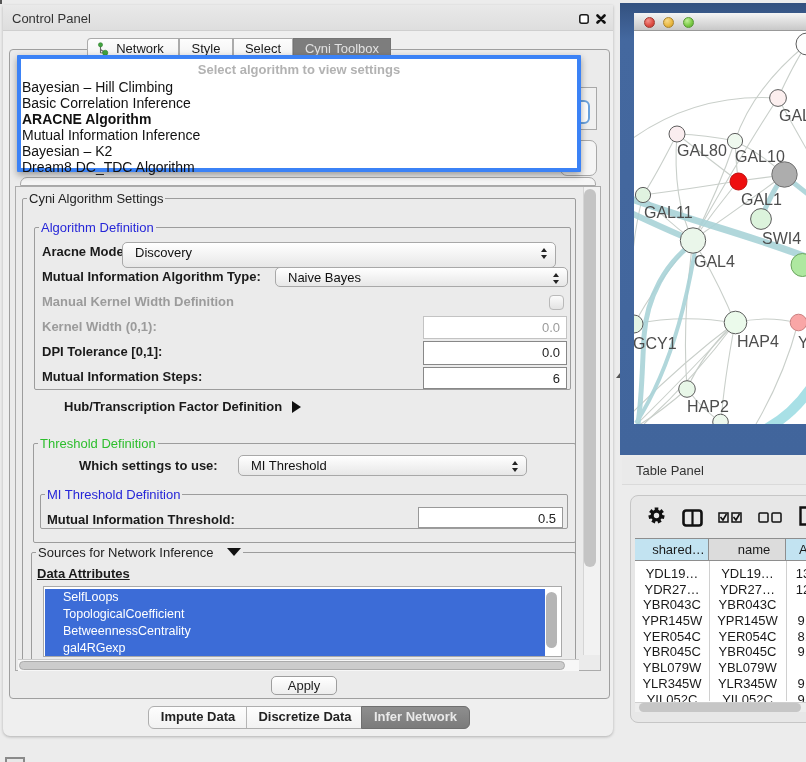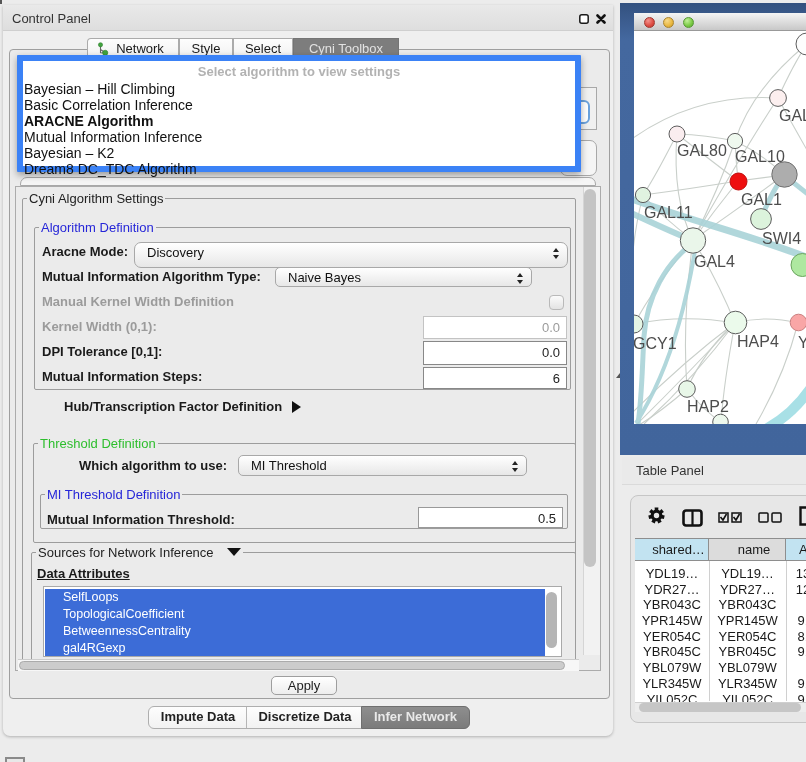--- a/index.html
+++ b/index.html
@@ -20,21 +20,21 @@
 legend { font-size:13px; padding:0 2px; margin-left:4px; }
 .lbl { position:absolute; font-weight:bold; font-size:13px; color:#1a1a1a; }
 .lblgray { color:#9b9b9b; }
 .combo { position:absolute; border:1px solid #a8a8a8; border-radius:5px; background:linear-gradient(#ffffff,#e7e7e7); font-size:13px; color:#111; }
 .combo span.t { position:absolute; left:12px; top:2px; }
 .stepper { position:absolute; right:7px; top:5px; width:7px; height:11px; }
 .stepper:before { content:""; position:absolute; left:0; top:0; border-left:3.5px solid transparent; border-right:3.5px solid transparent; border-bottom:4px solid #222; }
 .stepper:after { content:""; position:absolute; left:0; bottom:0; border-left:3.5px solid transparent; border-right:3.5px solid transparent; border-top:4px solid #222; }
 .tfield { position:absolute; background:#fff; font-size:13px; text-align:right; padding:3px 6px 0 0; }
 
-#popup { left:17px; top:55px; width:564px; height:117px; background:#fff; border:6px solid #3b82f6; box-shadow:0 3px 7px rgba(0,0,0,0.35); border-radius:1px; z-index:30; }
+#popup { left:17px; top:55px; width:564px; height:117px; background:#fff; border:4px solid #3b82f6; box-shadow:0 3px 7px rgba(0,0,0,0.35); border-radius:1px; z-index:30; }
 #popup .ph { position:absolute; top:3px; width:100%; text-align:center; color:#b2b2b2; font-weight:bold; }
 #popup .it { position:absolute; left:1px; font-size:14px; color:#111; }
 
 #attrlist { left:40px; top:581px; width:519px; height:71px; border:1px solid #a9a9a9; background:#fff; overflow:hidden; }
 .bluerow { position:absolute; left:1px; width:500px; height:17px; background:#3c6cd7; color:#fff; font-size:12.5px; padding:1px 0 0 18px; }
 
 .sbthumb { position:absolute; background:#c4c4c4; border-radius:6px; }
 
 .btab { position:absolute; font-weight:bold; font-size:13px; text-align:center; }
 
@@ -59,53 +59,53 @@
   <div class="abs" id="tabpane"></div>
 
   <div class="tab" style="left:84px; width:92px; border-radius:4px 0 0 0;"><span style="margin-left:14px;">Network</span></div>
   <svg class="abs" style="left:94px; top:37px; width:12px; height:14px;" viewBox="0 0 12 14">
       <path d="M3.5 4 V11 M3.5 7.5 L8 10.5 M3.5 11 L8 10.5" stroke="#666" stroke-width="1.1" fill="none"></path>
       <circle cx="3.5" cy="2.8" r="2.1" fill="#41a33e" stroke="#2c7c2a" stroke-width="0.6"></circle>
       <circle cx="8.2" cy="10.8" r="2.6" fill="#41a33e" stroke="#2c7c2a" stroke-width="0.6"></circle>
     </svg>
   <div class="tab" style="left:176px; width:54px;">Style</div>
   <div class="tab" style="left:230px; width:60px;">Select</div>
-  <div class="tab" style="left:290px; width:106px; background:#7d7d7d; color:#e3e3e3; border-color:#757575;">Cyni Toolbox</div>
+  <div class="tab" style="left:290px; width:98px; background:#7d7d7d; color:#e3e3e3; border-color:#757575;">Cyni Toolbox</div>
 
   <div class="abs" id="viewport">
 
     <fieldset style="left:6px; top:4px; width:554px; height:482px;">
         <legend>Cyni Algorithm Settings</legend>
       </fieldset>
     <fieldset style="left:18px; top:33px; width:537px; height:170px;">
         <legend style="color:#2626d8;">Algorithm Definition</legend>
       </fieldset>
     <div class="lbl" style="left:26px; top:57px;">Aracne Mode:</div>
-    <div class="combo" style="left:118px; top:55px; width:434px; height:26px;border-radius:7px;">
+    <div class="combo" style="left:106px; top:55px; width:434px; height:26px;">
         <span class="t">Discovery</span>
         <span class="stepper"></span>
       </div>
     <div class="lbl" style="left:26px; top:82px;">Mutual Information Algorithm Type:</div>
-    <div class="combo" style="left:259px; top:80px; width:257px; height:20px;text-align:right;">
+    <div class="combo" style="left:259px; top:80px; width:293px; height:20px;text-align:right;">
         <span class="t">Naive Bayes</span>
         <span class="stepper"></span>
       </div>
     <div class="lbl lblgray" style="left:26px; top:107px;">Manual Kernel Width Definition</div>
     <div class="abs" style="left:533px; top:108px; width:15px; height:15px; border:1px solid #b9b9b9; border-radius:4px; background:linear-gradient(#fbfbfb,#e3e3e3);"></div>
     <div class="lbl lblgray" style="left:26px; top:132px;">Kernel Width (0,1):</div>
     <div class="tfield" style="left:407px; top:129px; width:144px; height:23px; border:1px solid #c3c3c3; color:#9b9b9b;">0.0</div>
     <div class="lbl" style="left:26px; top:157px;">DPI Tolerance [0,1]:</div>
     <div class="tfield" style="left:407px; top:154px; width:144px; height:24px; border:1px solid #888;">0.0</div>
     <div class="lbl" style="left:26px; top:182px;">Mutual Information Steps:</div>
     <div class="tfield" style="left:407px; top:180px; width:144px; height:22px; border:1px solid #888;">6</div>
     <div class="lbl" style="left:26px; top:212px;margin-left:22px;">Hub/Transcription Factor Definition <span style="display:inline-block; margin-left:6px; width:0; height:0; border-top:6px solid transparent; border-bottom:6px solid transparent; border-left:9px solid #111; vertical-align:-2px;"></span></div>
     <fieldset style="left:17px; top:241px; width:543px; height:107px;margin-top:8px;">
         <legend style="color:#2dbe2d;">Threshold Definition</legend>
       </fieldset>
-    <div class="lbl" style="left:63px; top:271px;">Which algorithm to use:</div>
+    <div class="lbl" style="left:63px; top:271px;">Which settings to use:</div>
     <div class="combo" style="left:222px; top:268px; width:289px; height:21px;">
         <span class="t">MI Threshold</span>
         <span class="stepper"></span>
       </div>
     <fieldset style="left:24px; top:300px; width:528px; height:42px;">
         <legend style="color:#2626d8;">MI Threshold Definition</legend>
       </fieldset>
     <div class="lbl" style="left:31px; top:325px;">Mutual Information Threshold:</div>
     <div class="tfield" style="left:402px; top:320px; width:145px; height:21px; border:1px solid #999;">0.5</div>
     <fieldset style="left:15px; top:358px; width:545px; height:130px;">

